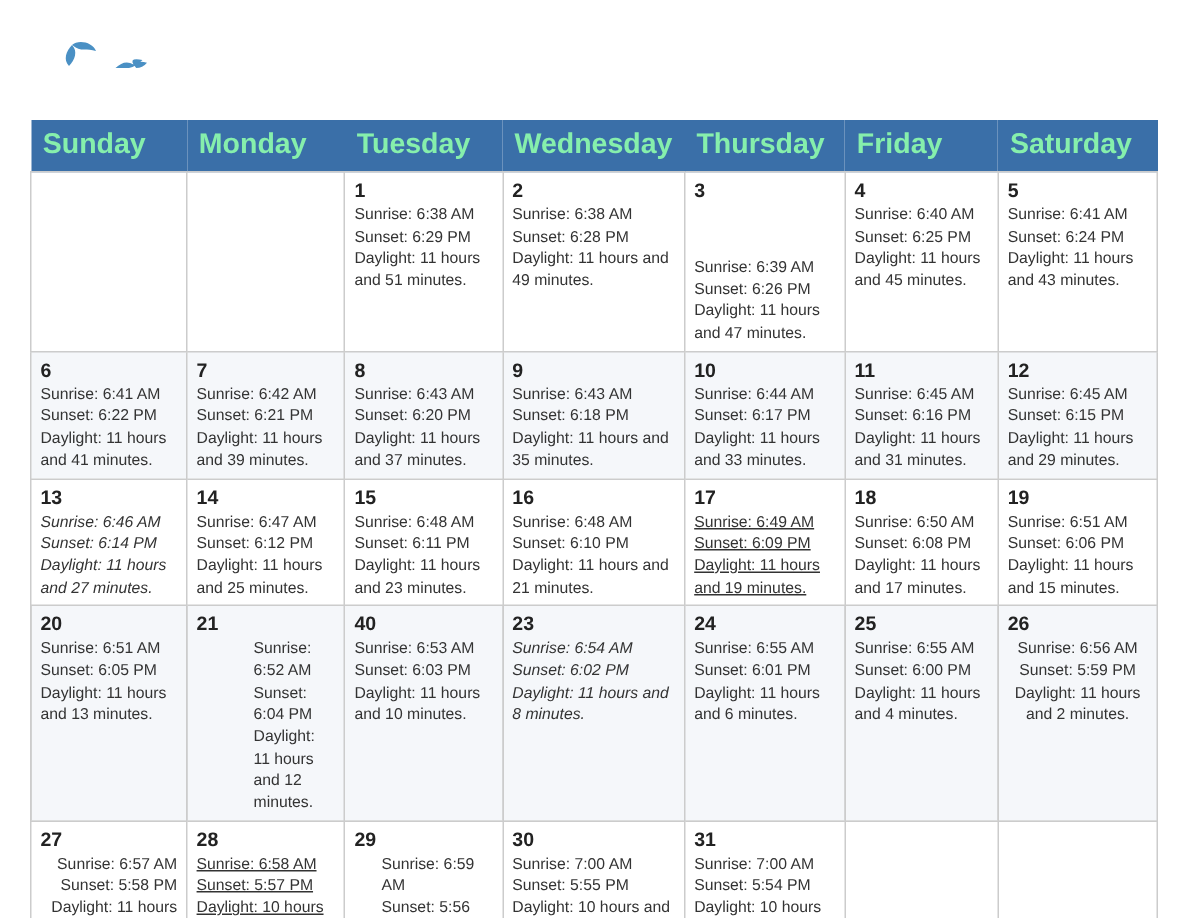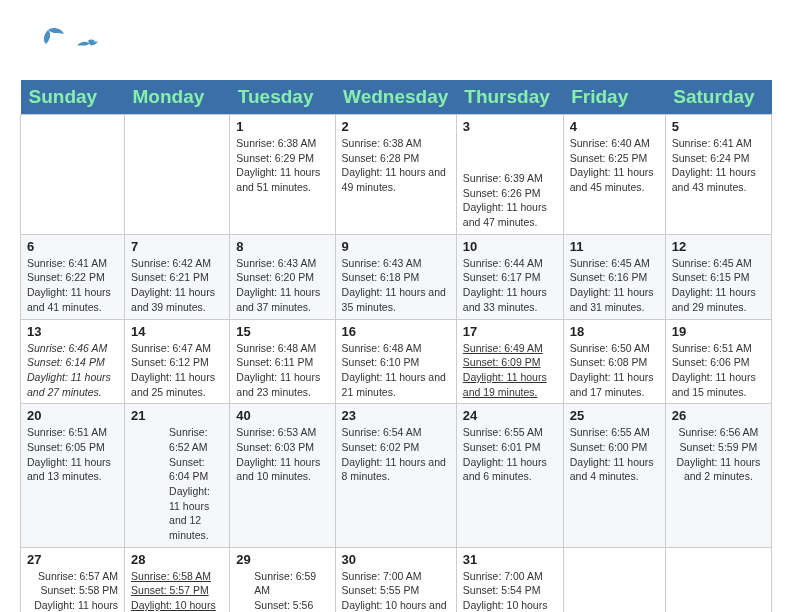--- a/index.html
+++ b/index.html
@@ -249,21 +249,21 @@
 Daylight: 11 hours and 12 minutes.</div>
         </td>
         <td>
           <span class="day-number">40</span>
           <div class="day-info" style="white-space: pre-line;">Sunrise: 6:53 AM
 Sunset: 6:03 PM
 Daylight: 11 hours and 10 minutes.</div>
         </td>
         <td>
           <span class="day-number">23</span>
-          <div class="day-info" style="white-space: pre-line;">Sunrise: 6:54 AM
+          <div class="day-info" style="white-space: pre-line; font-style: italic;">Sunrise: 6:54 AM
 Sunset: 6:02 PM
 Daylight: 11 hours and 8 minutes.</div>
         </td>
         <td>
           <span class="day-number">24</span>
           <div class="day-info" style="white-space: pre-line;">Sunrise: 6:55 AM
 Sunset: 6:01 PM
 Daylight: 11 hours and 6 minutes.</div>
         </td>
         <td>

